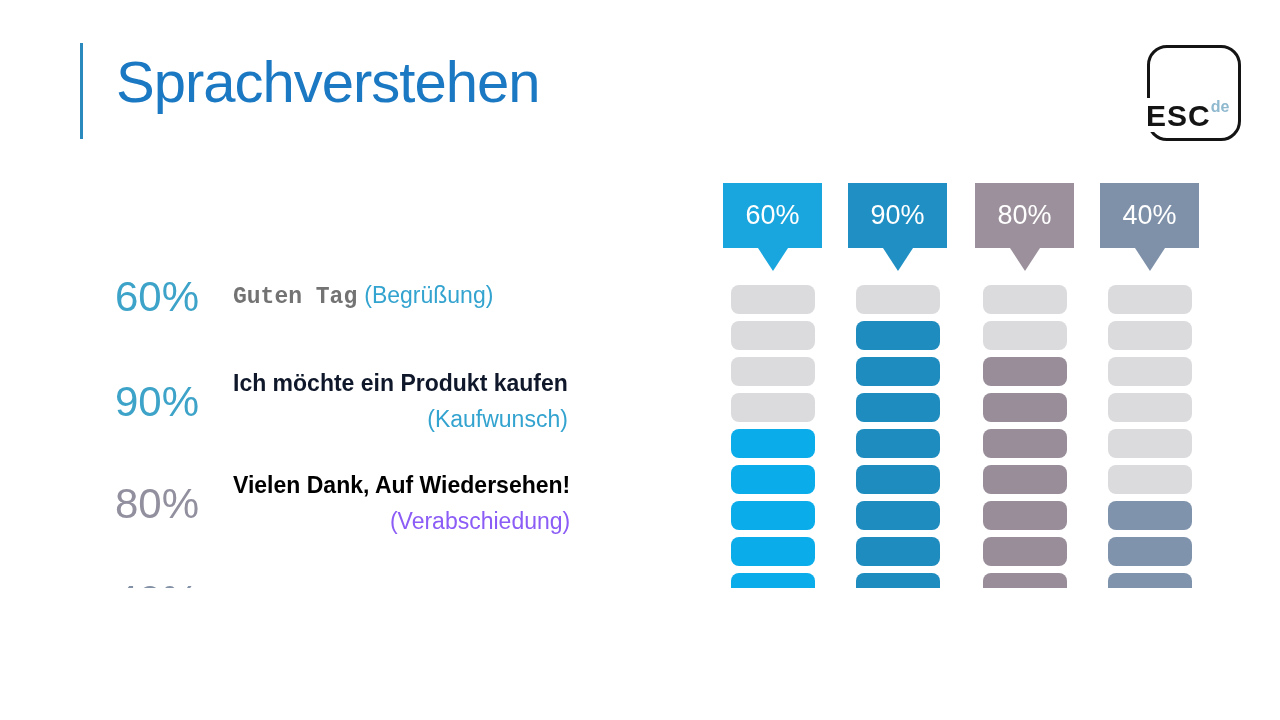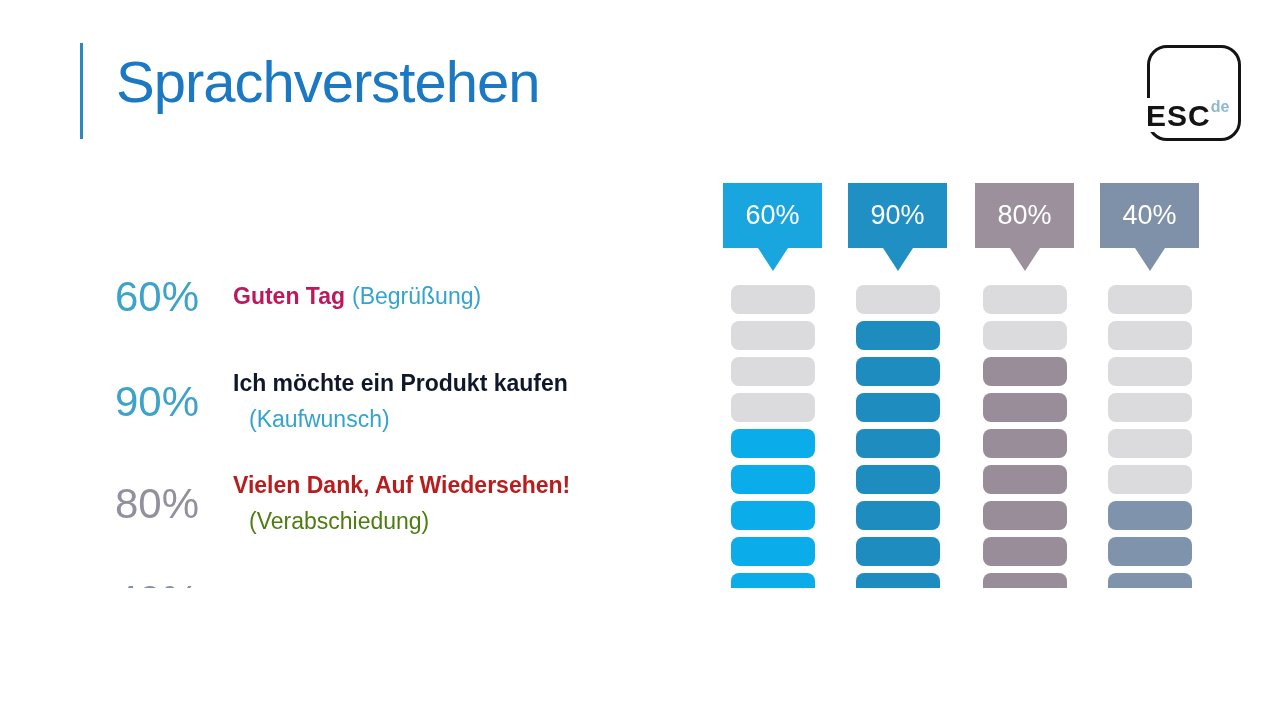--- a/index.html
+++ b/index.html
@@ -45,21 +45,21 @@
     position: absolute; left: 115px;
     display: flex; align-items: center;
   }
   .legend-num {
     width: 118px; flex: 0 0 118px;
     font-size: 42px; font-weight: 400; line-height: 1;
   }
   .legend-text { font-size: 23px; line-height: 1.55; }
   .legend-phrase { font-weight: 700; }
   .legend-paren { font-weight: 400; margin-left: 7px; }
-  .legend-row.stacked .legend-paren { display: block; margin-left: 16px; }
+  .legend-row.stacked .legend-paren { display: block; margin-left: 16px; text-align: right; }
 
   
   .chart-col { position: absolute; top: 183px; width: 99px; }
   .callout {
     width: 99px; height: 65px;
     display: flex; align-items: center; justify-content: center;
     color: #ffffff; font-size: 27px; font-weight: 400;
   }
   .callout-tail {
     width: 0; height: 0; margin: 0 auto;
@@ -88,35 +88,35 @@
   <div class="accent-bar" style="background: rgb(43, 138, 189);"></div>
   <h1 class="page-title" style="color: rgb(27, 120, 194);">Sprachverstehen</h1>
 
   <div class="logo" style="border-color: rgb(20, 20, 20);">
     <div class="logo-text"><span>ESC</span><span class="logo-sup" style="color: rgb(143, 185, 207);">de</span></div>
   </div>
 
   <div class="legend-row" style="top:276px;">
     <div class="legend-num" style="color: rgb(61, 163, 200);">60%</div>
     <div class="legend-text">
-      <span class="legend-phrase" style="color: #be185d;">Guten Tag</span><span class="legend-paren" style="color: rgb(51, 163, 207);">(Begrüßung)</span>
+      <span class="legend-phrase" style="color: #737373; font-family: Liberation Mono, monospace;">Guten Tag</span><span class="legend-paren" style="color: rgb(51, 163, 207);">(Begrüßung)</span>
     </div>
   </div>
 
   <div class="legend-row stacked" style="top:366px;">
     <div class="legend-num" style="color: rgb(61, 163, 200);">90%</div>
     <div class="legend-text">
       <span class="legend-phrase" style="color: #0f172a;">Ich möchte ein Produkt kaufen</span><span class="legend-paren" style="color: rgb(51, 163, 207);">(Kaufwunsch)</span>
     </div>
   </div>
 
   <div class="legend-row stacked" style="top:468px;">
     <div class="legend-num" style="color: rgb(146, 144, 159);">80%</div>
     <div class="legend-text">
-      <span class="legend-phrase" style="color: #b91c1c;">Vielen Dank, Auf Wiedersehen!</span><span class="legend-paren" style="color: #4d7c0f;">(Verabschiedung)</span>
+      <span class="legend-phrase" style="color: #000000;">Vielen Dank, Auf Wiedersehen!</span><span class="legend-paren" style="color: #8b5cf6;">(Verabschiedung)</span>
     </div>
   </div>
 
   <div class="legend-row" style="top:580px;">
     <div class="legend-num" style="color: rgb(131, 145, 166);">40%</div>
   </div>
 
   <div class="chart-col" style="left:723px;">
     <div class="callout" style="background: rgb(25, 166, 222);">60%</div>
     <div class="callout-tail" style="border-top-color: rgb(25, 166, 222);"></div>

